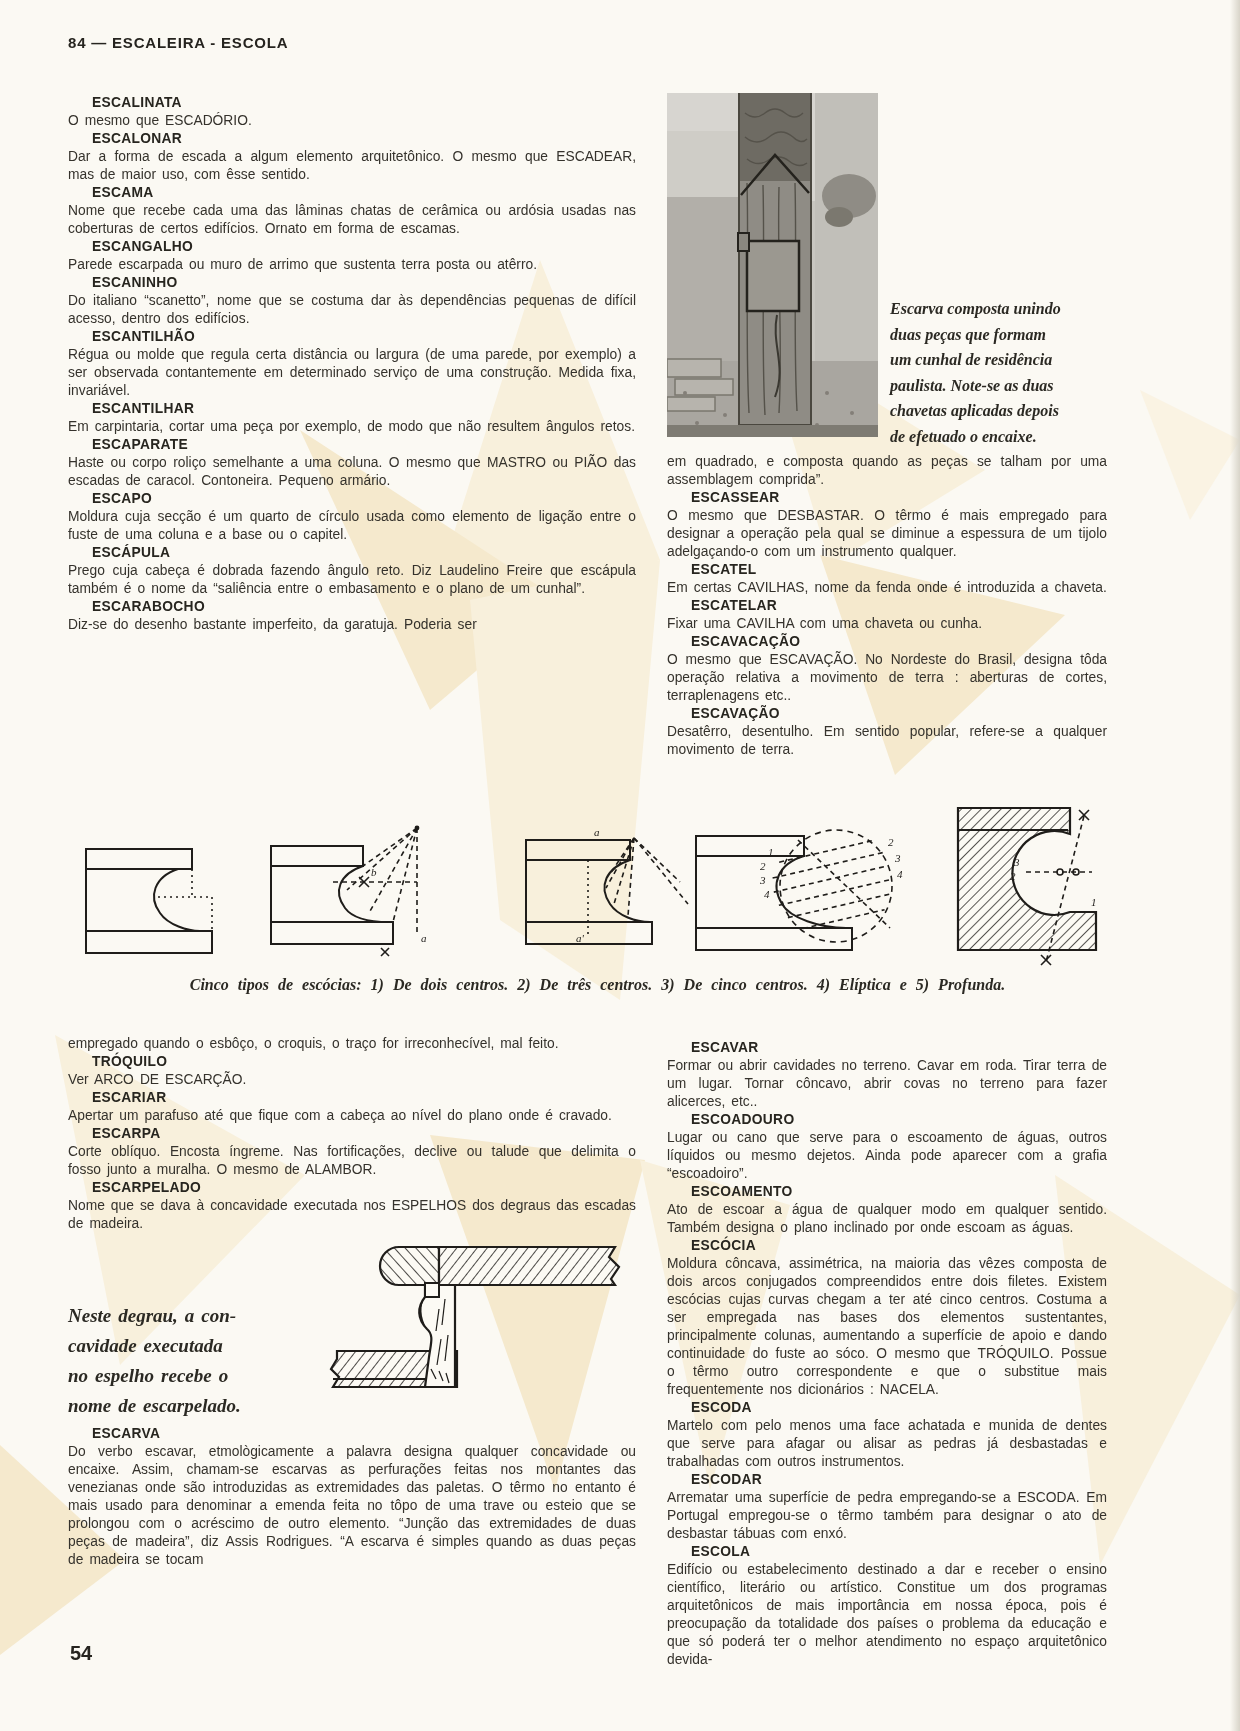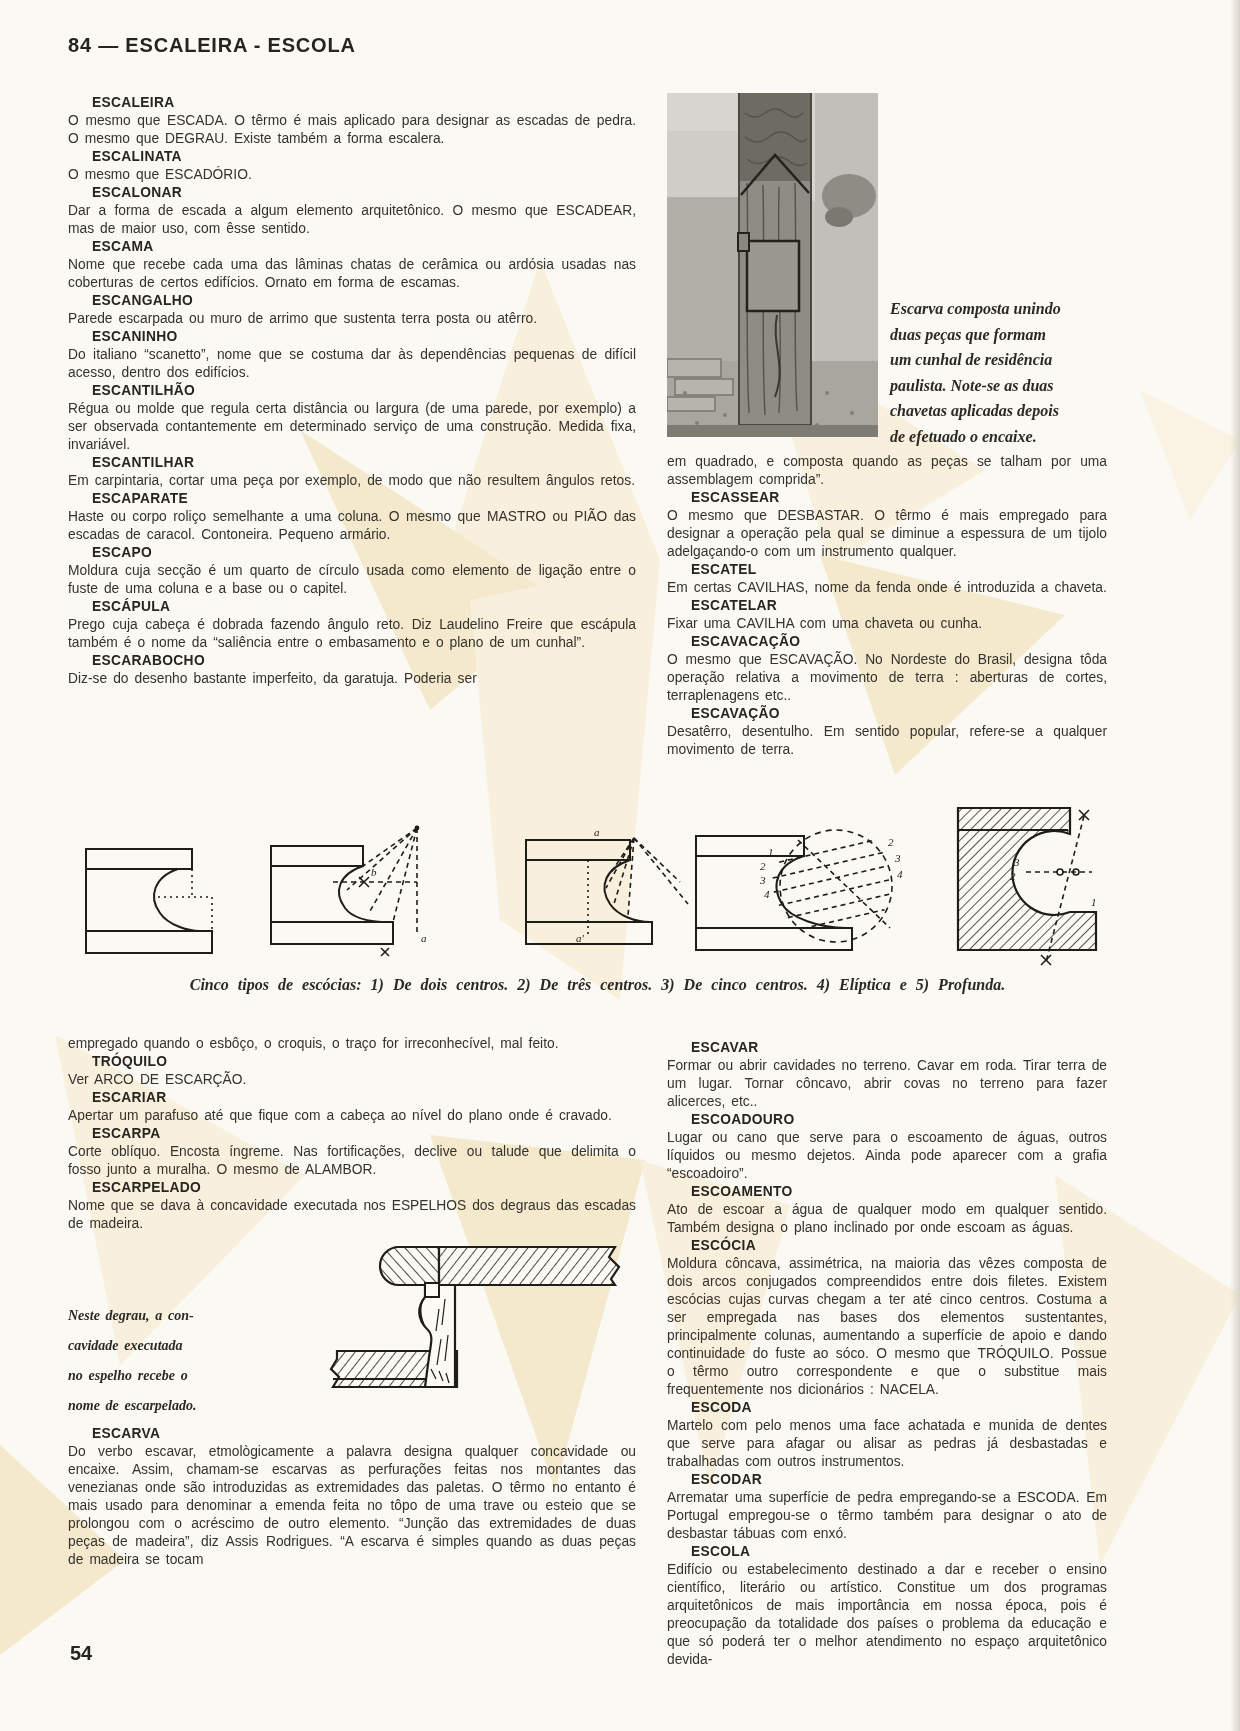--- a/index.html
+++ b/index.html
@@ -8,33 +8,33 @@
     width:1240px;height:1731px;
     background:#fbf9f3;
     font-family:"Liberation Sans",sans-serif;
     color:#2e2c28;
     overflow:hidden;
   }
   #watermark{position:absolute;left:0;top:0;z-index:0;}
   .page{position:absolute;left:0;top:0;width:1240px;height:1731px;z-index:1;}
   .edge-shadow{position:absolute;right:0;top:0;width:10px;height:1731px;
     background:linear-gradient(to left,#d8d4c9,rgba(216,212,201,0));}
-  .header{position:absolute;left:68px;top:34px;font-size:20px;font-weight:bold;
+  .header{position:absolute;left:68px;top:34px;font-size:15px;font-weight:bold;
     letter-spacing:.8px;color:#26241f;}
   .col{position:absolute;font-size:13.8px;line-height:18px;text-align:justify;
     word-spacing:2.2px;color:#35322c;}
   .term{font-weight:bold;padding-left:24px;text-align:left;letter-spacing:.3px;color:#27251f;}
   .lead{margin:0 0 0 0;}
   .caption-serif{font-family:"Liberation Serif","DejaVu Serif",serif;
     font-style:italic;font-weight:bold;color:#2b2923;}
   .photo-caption{position:absolute;left:890px;top:296px;width:200px;
     font-size:16px;line-height:25.5px;white-space:pre-line;}
   .fig-caption{position:absolute;left:90px;top:976px;width:1015px;text-align:center;
     font-size:16px;word-spacing:5px;}
-  .step-caption{font-size:14px;line-height:30px;white-space:pre-line;width:205px;
+  .step-caption{font-size:19px;line-height:30px;white-space:pre-line;width:205px;
     flex:none;margin-top:62px;}
   .stepfig{display:flex;margin:6px 0 4px 0;}
   .stepfig svg{margin-left:48px;flex:none;}
   .page-number{position:absolute;left:70px;top:1642px;font-size:20px;font-weight:bold;color:#26241f;}
   figure{margin:0;}
   svg text{font-family:"Liberation Serif",serif;font-style:italic;font-size:11px;fill:#1f1d1a;}
 </style>
 </head>
 <body>
 
@@ -54,24 +54,20 @@
   </g>
 </svg>
 
 <div class="page">
   <div class="edge-shadow"></div>
 
   <div class="header">84 — ESCALEIRA - ESCOLA</div>
 
   <div class="col" style="left:68px;top:94px;width:568px">
 
-      <div class="entry">
-        <div class="term">ESCALEIRA</div>
-        <div class="def">O mesmo que ESCADA.  O têrmo é mais aplicado para designar as escadas de pedra.  O mesmo que DEGRAU.  Existe também a forma escalera.</div>
-      </div>
 
       <div class="entry">
         <div class="term">ESCALINATA</div>
         <div class="def">O mesmo que ESCADÓRIO.</div>
       </div>
 
       <div class="entry">
         <div class="term">ESCALONAR</div>
         <div class="def">Dar a forma de escada a algum elemento arquitetônico.  O mesmo que ESCADEAR, mas de maior uso, com êsse sentido.</div>
       </div>

